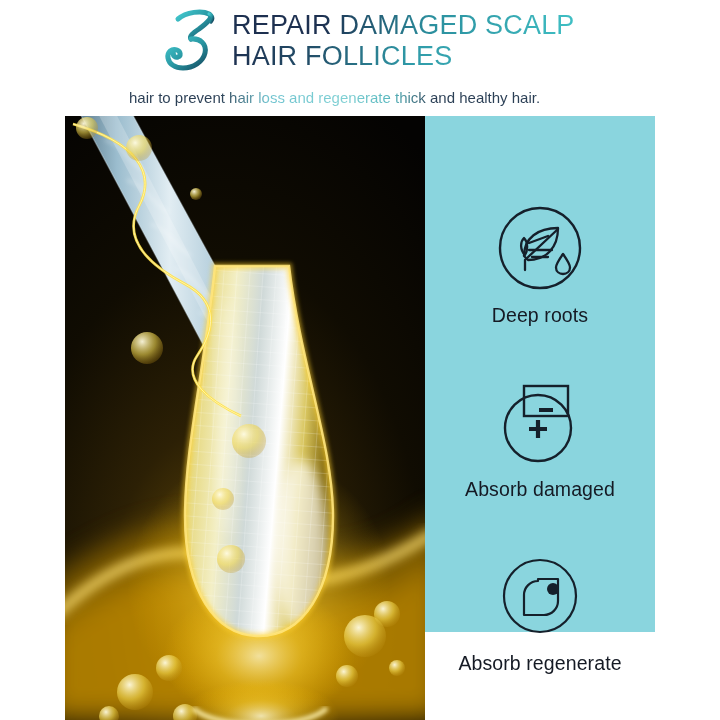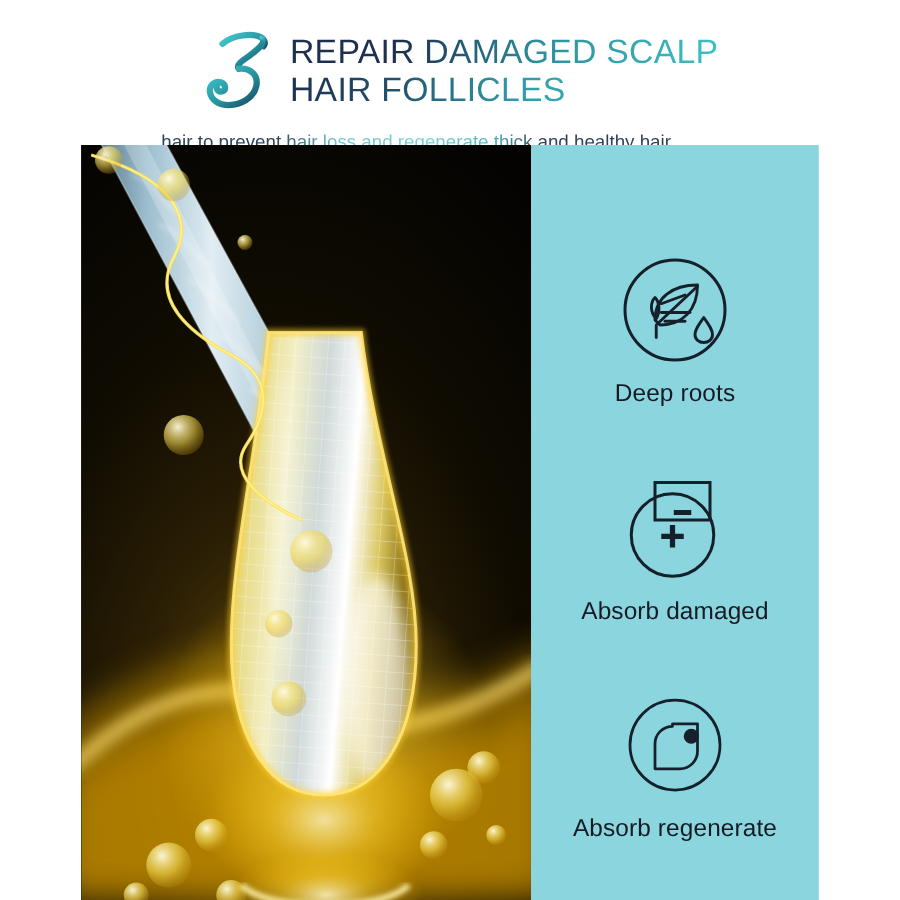--- a/index.html
+++ b/index.html
@@ -11,21 +11,21 @@
     width: 720px;
     height: 720px;
     overflow: hidden;
     font-family: "Liberation Sans", sans-serif;
     position: relative;
   }
 
   
   #header {
     position: absolute;
-    left: 0; top: 16px;
+    left: 0; top: 0;
     width: 720px;
     height: 136px;
     background: #ffffff;
   }
 
   #heading-row {
     position: absolute;
     left: 160px;
     top: 4px;
     display: flex;
@@ -98,21 +98,21 @@
   }
 
   #photo-svg { display: block; width: 360px; height: 604px; }
 
   
   #features-panel {
     position: absolute;
     left: 425px;
     top: 116px;
     width: 230px;
-    height: 604px;
+    height: 516px;
     background: #8ad5de;
   }
 
   .feature {
     position: absolute;
     left: 0;
     width: 230px;
     text-align: center;
   }
   #feature-0 { top: 88px; }

